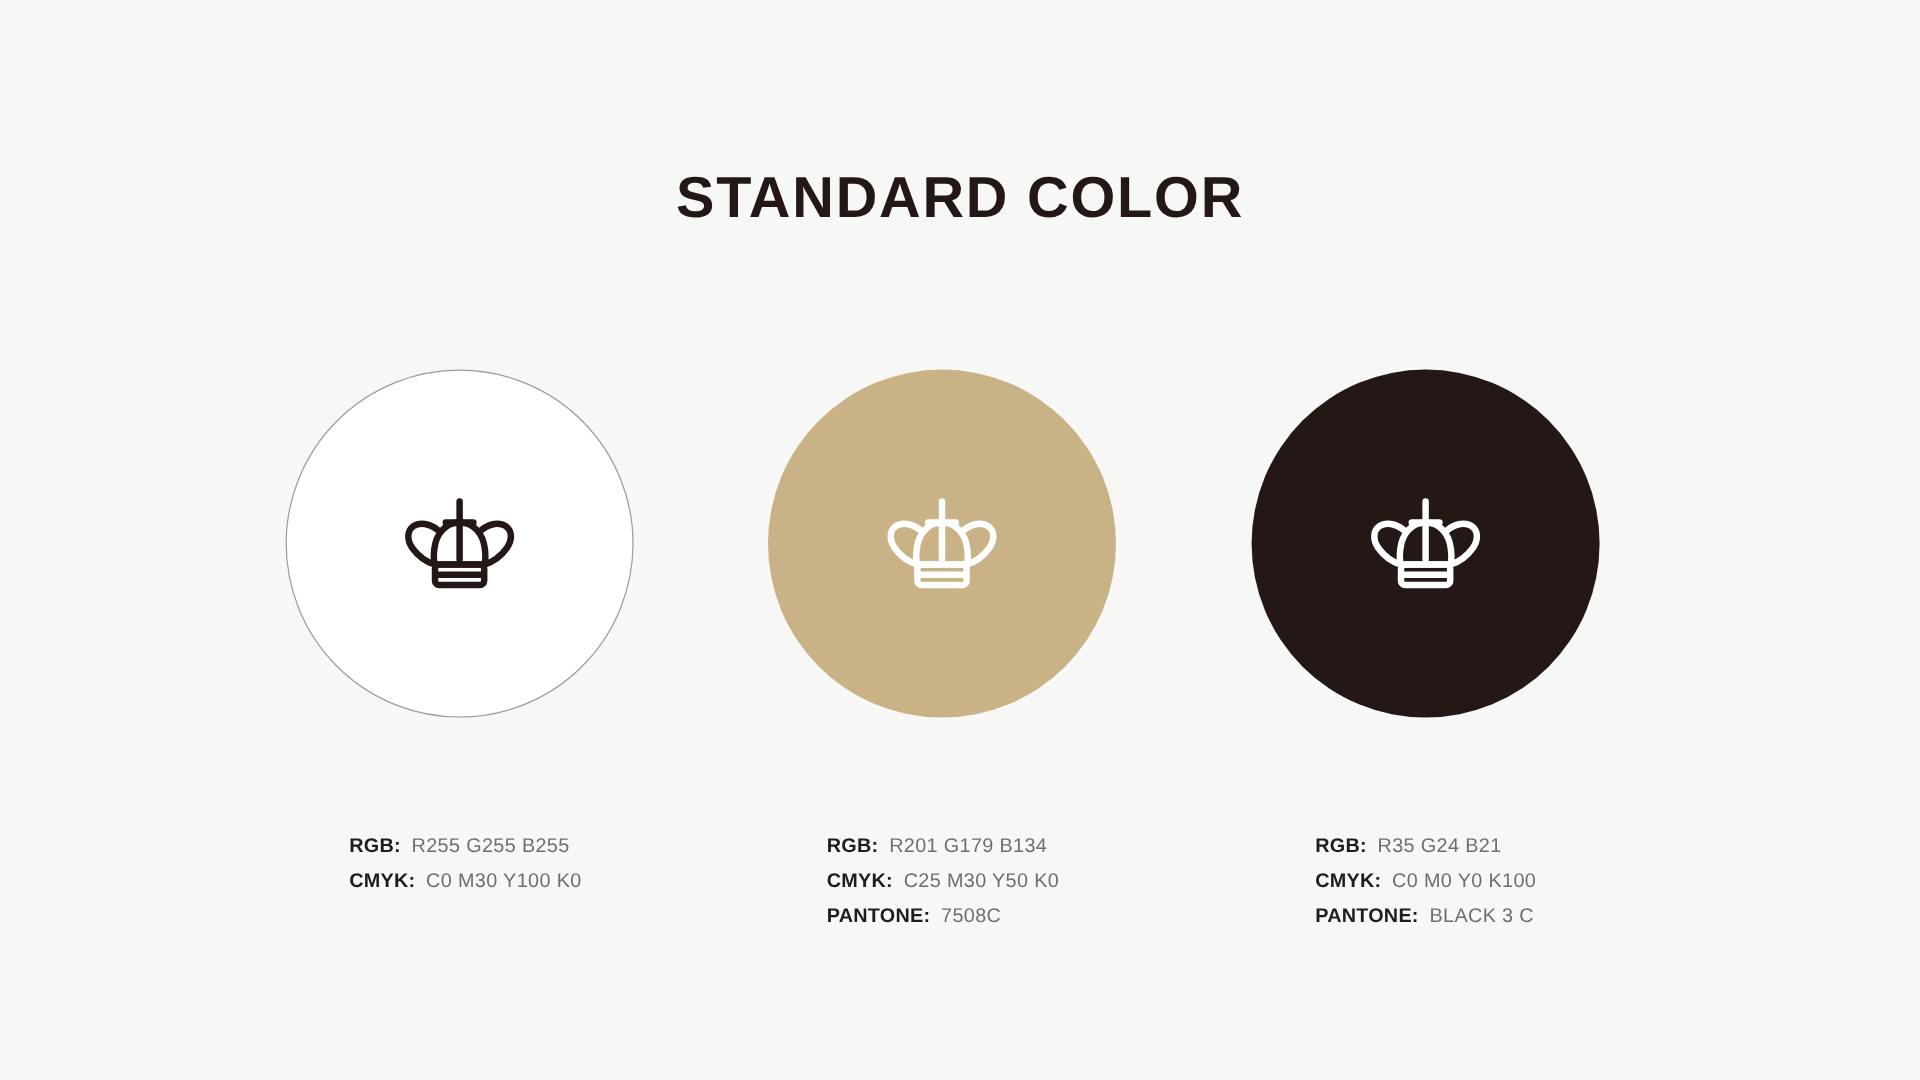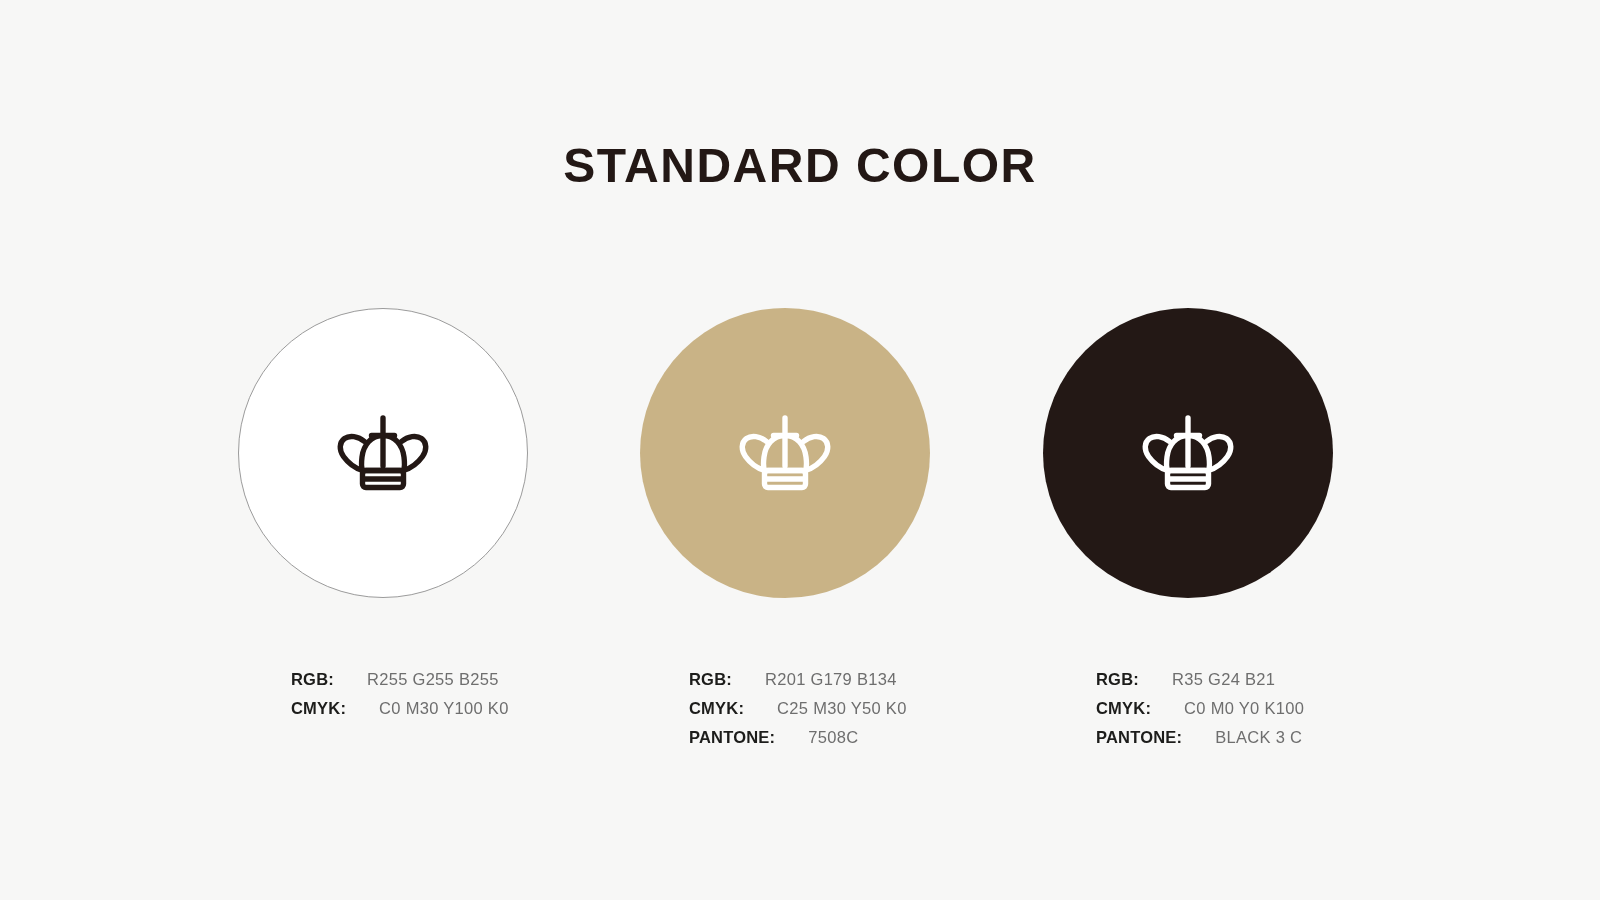--- a/index.html
+++ b/index.html
@@ -72,21 +72,21 @@
 
   .crown-icon {
     width: 104px;
     height: 86px;
     display: block;
   }
 
   
   .spec-row {
     position: absolute;
-    top: 670px;
+    top: 696px;
     left: 0;
     width: 1600px;
     height: 120px;
   }
 
   .spec-block {
     position: absolute;
     top: 0;
   }
   .spec-1 { left: 291px; }
@@ -105,21 +105,20 @@
     color: #1d1d1b;
     font-weight: bold;
     letter-spacing: 0.2px;
     margin-right: 9px;
   }
 
   .spec-value {
     color: #6e6e6e;
     font-weight: normal;
     letter-spacing: 0.3px;
-    margin-left: 24px;
   }
 </style>
 </head>
 <body style="background: rgb(247, 247, 246);">
 
 <div class="page">
 
   <div class="page-title">STANDARD COLOR</div>
 
   <div class="swatch-row">

